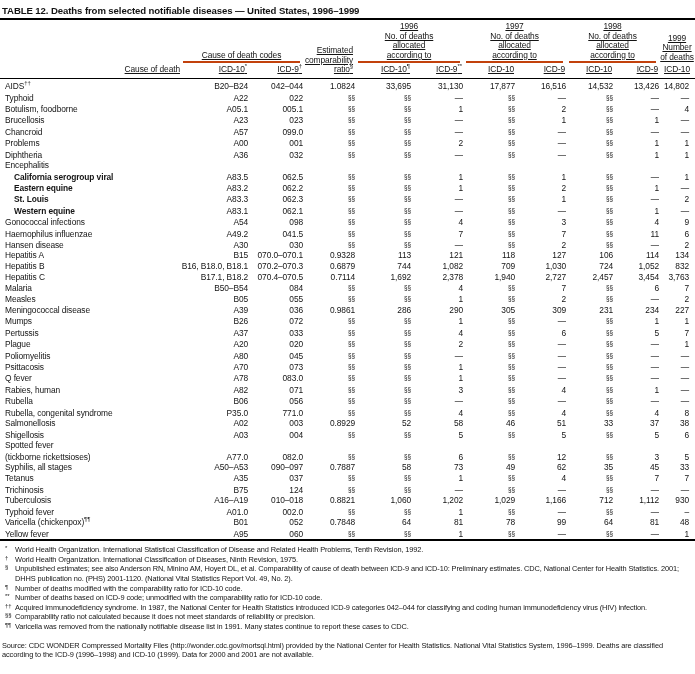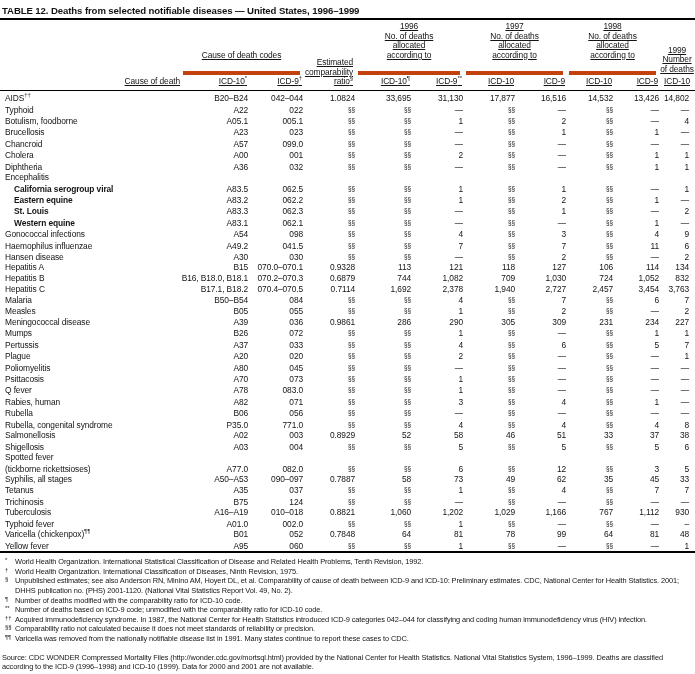--- a/index.html
+++ b/index.html
@@ -23,22 +23,22 @@
     padding:2px 0 0 0;vertical-align:bottom;white-space:nowrap;text-decoration:underline;
   }
   .hb{border-bottom:1.2px solid #000;}
   .h-cause{text-align:right;padding-left:5px;padding-bottom:3px;}
   .h-ratio{text-align:right;padding-right:2px;padding-bottom:3px;}
   .h-y99{text-align:center;padding-bottom:3px;}
   .h-y99 .sub99{margin-top:3px;}
   .grp{text-align:center;}
   .grp .ln{display:block;}
   .ul{
-    display:block;border-bottom:4px solid #c2410c;
-    padding-bottom:11px;margin:0 3px;text-align:center;
+    display:block;border-bottom:2px solid #c2410c;
+    padding-bottom:1px;margin:0 3px;text-align:center;
   }
   th.sub{text-align:right;padding:2px 1px 3px 0;}
   tbody td{
     font-size:8.4px;height:10.55px;line-height:10.4px;
     padding:0;text-align:right;white-space:nowrap;overflow:hidden;
     vertical-align:bottom;
   }
   tbody tr:first-child td{padding-top:2px;}
   tbody td:last-child{padding-right:6px;}
   td.cause{text-align:left;padding-left:5px;}
@@ -188,21 +188,21 @@
           <td class="num"><span class="ss">§§</span></td>
           <td class="num"><span class="ss">§§</span></td>
           <td class="num">—</td>
           <td class="num"><span class="ss">§§</span></td>
           <td class="num">—</td>
           <td class="num"><span class="ss">§§</span></td>
           <td class="num">—</td>
           <td class="num">—</td>
         </tr>
         <tr>
-          <td class="cause">Cholera</td>
+          <td class="cause">Problems</td>
           <td class="num">A00</td>
           <td class="num">001</td>
           <td class="num"><span class="ss">§§</span></td>
           <td class="num"><span class="ss">§§</span></td>
           <td class="num">2</td>
           <td class="num"><span class="ss">§§</span></td>
           <td class="num">—</td>
           <td class="num"><span class="ss">§§</span></td>
           <td class="num">1</td>
           <td class="num">1</td>
@@ -592,21 +592,21 @@
         </tr>
         <tr>
           <td class="cause">Tuberculosis</td>
           <td class="num">A16–A19</td>
           <td class="num">010–018</td>
           <td class="num">0.8821</td>
           <td class="num">1,060</td>
           <td class="num">1,202</td>
           <td class="num">1,029</td>
           <td class="num">1,166</td>
-          <td class="num">767</td>
+          <td class="num">712</td>
           <td class="num">1,112</td>
           <td class="num">930</td>
         </tr>
         <tr>
           <td class="cause">Typhoid fever</td>
           <td class="num">A01.0</td>
           <td class="num">002.0</td>
           <td class="num"><span class="ss">§§</span></td>
           <td class="num"><span class="ss">§§</span></td>
           <td class="num">1</td>

